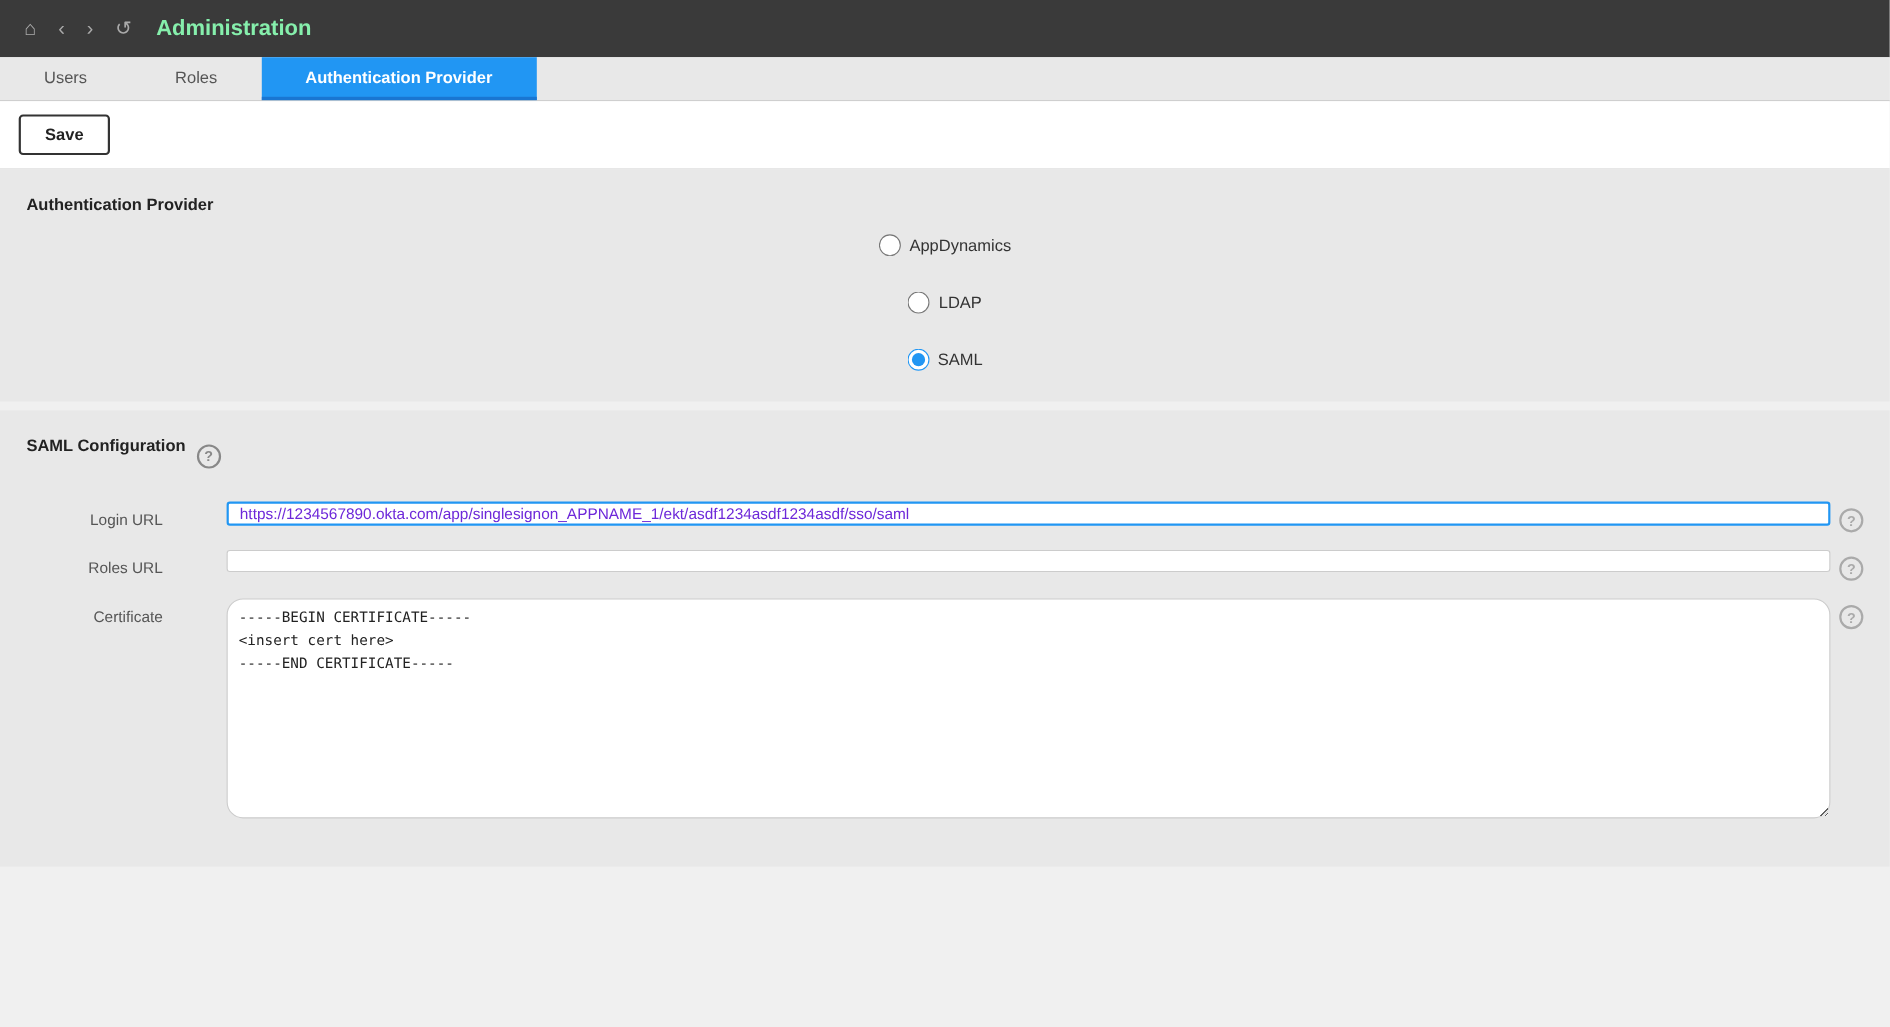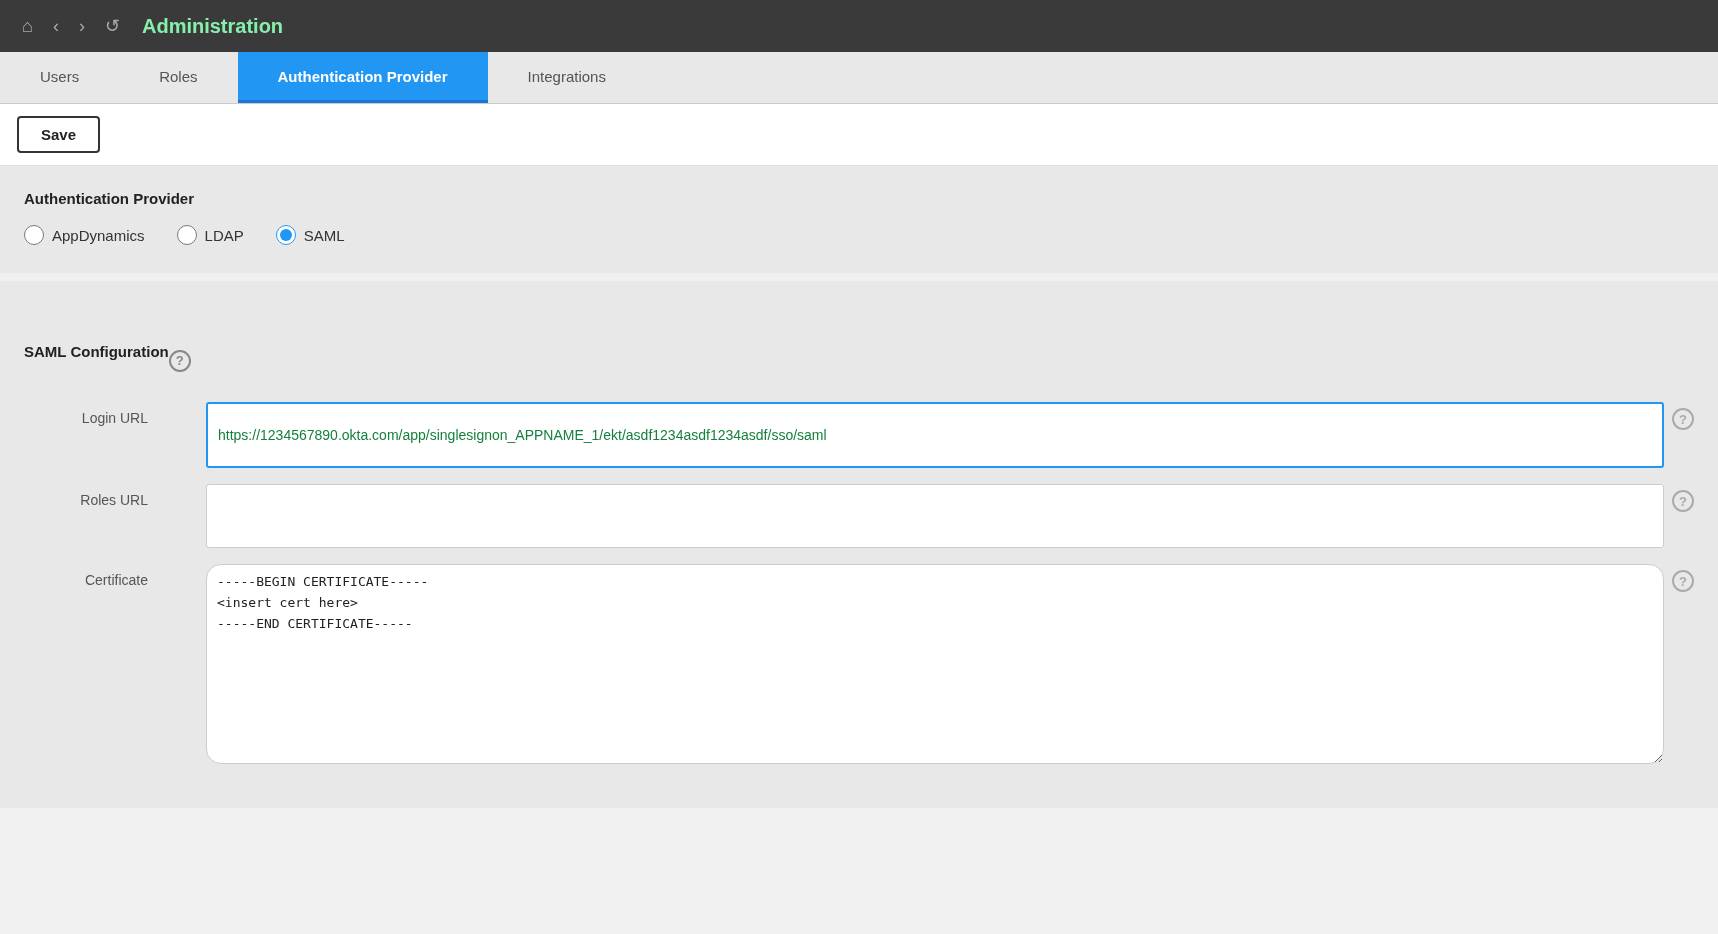--- a/index.html
+++ b/index.html
@@ -27,21 +27,21 @@
       font-weight: 600;
       margin-left: 8px;
     }
 
     
     .tab-bar {
       background: #e8e8e8;
       display: flex;
       align-items: stretch;
       border-bottom: 1px solid #ccc;
-      height: 52px;
+      height: 40px;
     }
     .tab-bar .tab {
       display: flex;
       align-items: center;
       justify-content: center;
       padding: 0 40px;
       font-size: 15px;
       color: #555;
       cursor: pointer;
       border-bottom: 3px solid transparent;
@@ -88,20 +88,21 @@
       font-weight: 700;
       color: #222;
       margin-bottom: 18px;
     }
 
     
     .radio-group {
       display: flex;
       align-items: center;
       gap: 32px;
+      flex-direction: column;
     }
     .radio-label {
       display: flex;
       align-items: center;
       gap: 8px;
       cursor: pointer;
       font-size: 15px;
       color: #333;
     }
     .radio-label input[type="radio"] {
@@ -112,22 +113,22 @@
     }
 
     
     .saml-section {
       background: #e8e8e8;
       padding: 24px 24px 28px 24px;
     }
     .saml-title-row {
       display: flex;
       align-items: center;
+      gap: 10px;
       margin-bottom: 24px;
-      margin-top: 38px;
     }
     .help-icon {
       display: inline-flex;
       align-items: center;
       justify-content: center;
       width: 22px;
       height: 22px;
       border-radius: 50%;
       border: 2px solid #888;
       color: #888;
@@ -153,25 +154,25 @@
       flex-shrink: 0;
     }
     .form-field-wrap {
       display: flex;
       align-items: flex-start;
       flex: 1;
       gap: 8px;
     }
     .form-input {
       flex: 1;
-      padding: 23px 10px;
+      padding: 1px 10px;
       border: 2px solid #2196f3;
       border-radius: 3px;
       font-size: 14px;
-      color: #15803d;
+      color: #6d28d9;
       background: #fff;
       outline: none;
     }
     .form-input.no-active {
       border: 1px solid #ccc;
     }
     .form-textarea {
       flex: 1;
       padding: 7px 10px;
       border: 1px solid #ccc;
@@ -209,21 +210,20 @@
   <span class="nav-icon">‹</span>
   <span class="nav-icon">›</span>
   <span class="nav-icon">↺</span>
   <span class="page-title">Administration</span>
 </div>
 
 <div class="tab-bar">
   <div class="tab">Users</div>
   <div class="tab">Roles</div>
   <div class="tab active">Authentication Provider</div>
-  <div class="tab">Integrations</div>
 </div>
 
 <div class="toolbar">
   <button class="btn-save">Save</button>
 </div>
 
 <div class="content">
 
   <div class="section">
     <div class="section-title">Authentication Provider</div>

